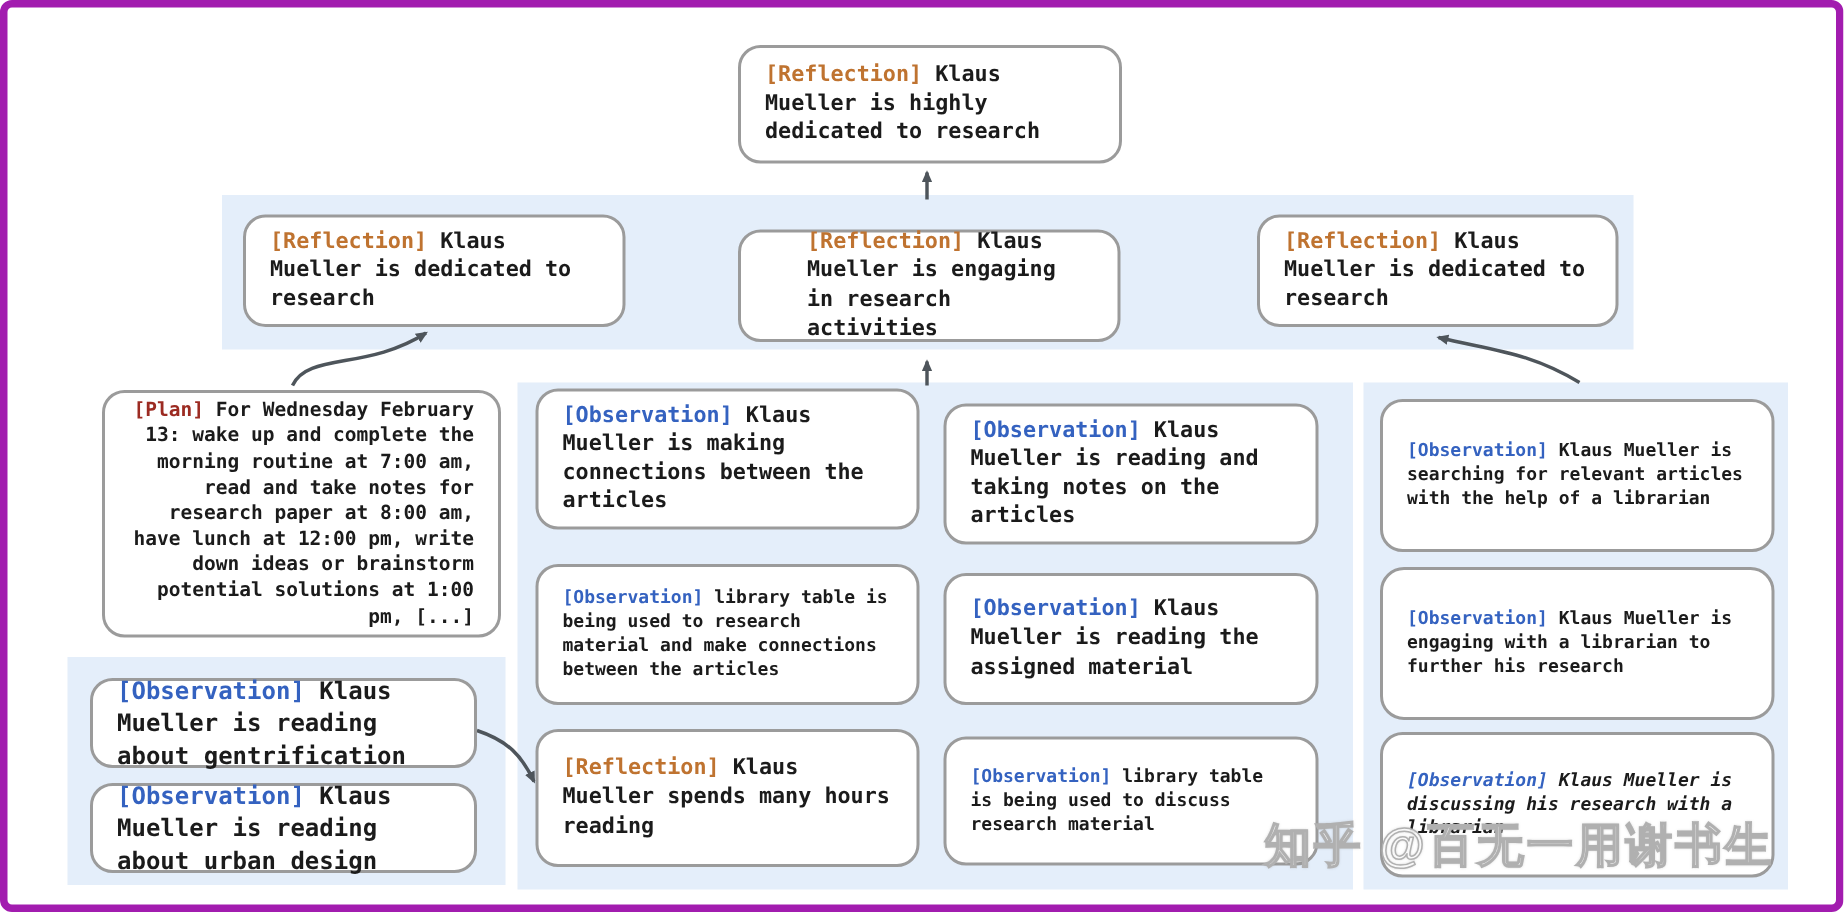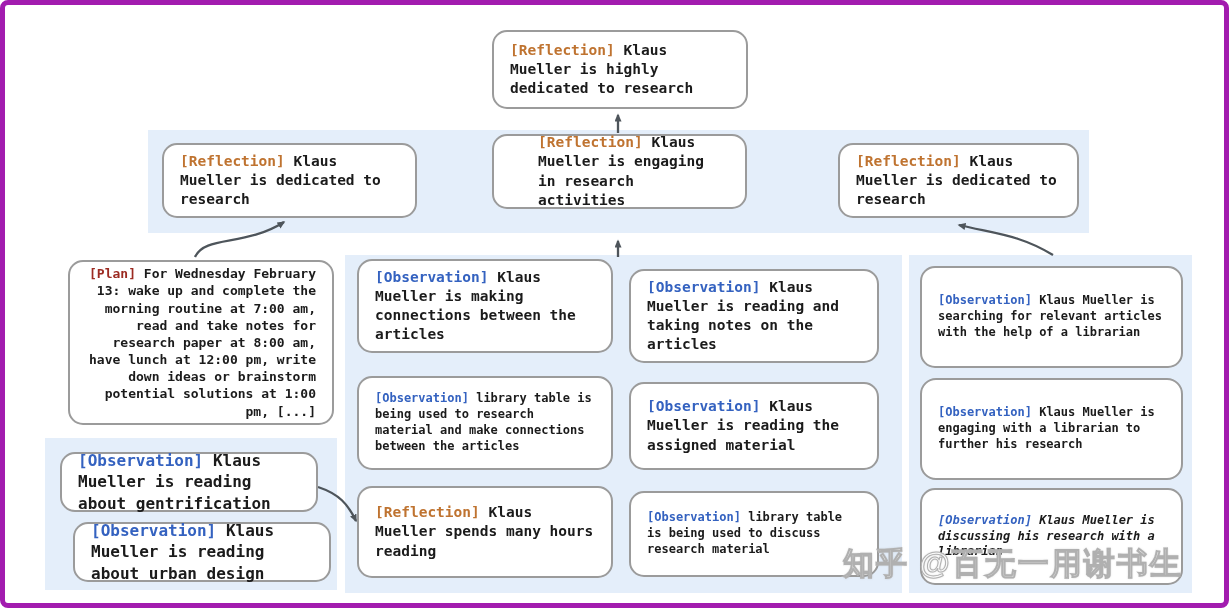--- a/index.html
+++ b/index.html
@@ -91,39 +91,39 @@
 
   <div class="node fs-l" style="left:487px; top:25px; width:256px; height:79px;">
     <div><span class="tag-reflection">[Reflection]</span>
     <span class="txt">Klaus Mueller is highly dedicated to research</span></div>
   </div>
 
   <div class="node fs-l" style="left:157px; top:138px; width:255px; height:75px;">
     <div><span class="tag-reflection">[Reflection]</span>
     <span class="txt">Klaus Mueller is dedicated to research</span></div>
   </div>
-  <div class="node fs-l" style="left:487px; top:129px; width:255px; height:75px;padding-left:44px;">
+  <div class="node fs-l" style="left:487px; top:148px; width:255px; height:75px;padding-left:44px;">
     <div><span class="tag-reflection">[Reflection]</span>
     <span class="txt">Klaus Mueller is engaging in research activities</span></div>
   </div>
   <div class="node fs-l" style="left:833px; top:138px; width:241px; height:75px;">
     <div><span class="tag-reflection">[Reflection]</span>
     <span class="txt">Klaus Mueller is dedicated to research</span></div>
   </div>
 
   <div class="node fs-plan" style="left:63px; top:255px; width:266px; height:165px;text-align:right;">
     <div><span class="tag-plan">[Plan]</span>
     <span class="txt">For Wednesday February 13: wake up and complete the morning routine at 7:00 am, read and take notes for research paper at 8:00 am, have lunch at 12:00 pm, write down ideas or brainstorm potential solutions at 1:00 pm, [...]</span></div>
   </div>
 
   <div class="node fs-s" style="left:55px; top:447px; width:258px; height:60px;">
     <div><span class="tag-observation">[Observation]</span>
     <span class="txt">Klaus Mueller is reading about gentrification</span></div>
   </div>
-  <div class="node fs-s" style="left:55px; top:517px; width:258px; height:60px;margin-left:13px;">
+  <div class="node fs-s" style="left:55px; top:517px; width:258px; height:60px;">
     <div><span class="tag-observation">[Observation]</span>
     <span class="txt">Klaus Mueller is reading about urban design</span></div>
   </div>
 
   <div class="node fs-l" style="left:352px; top:254px; width:256px; height:94px;">
     <div><span class="tag-observation">[Observation]</span>
     <span class="txt">Klaus Mueller is making connections between the articles</span></div>
   </div>
   <div class="node fs-xs" style="left:352px; top:371px; width:256px; height:94px;">
     <div><span class="tag-observation">[Observation]</span>

